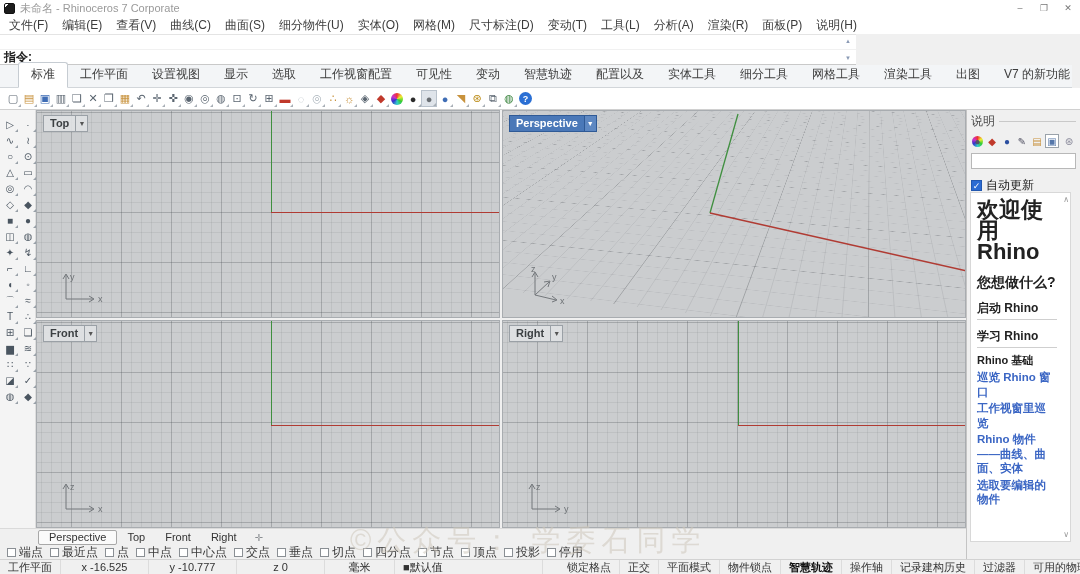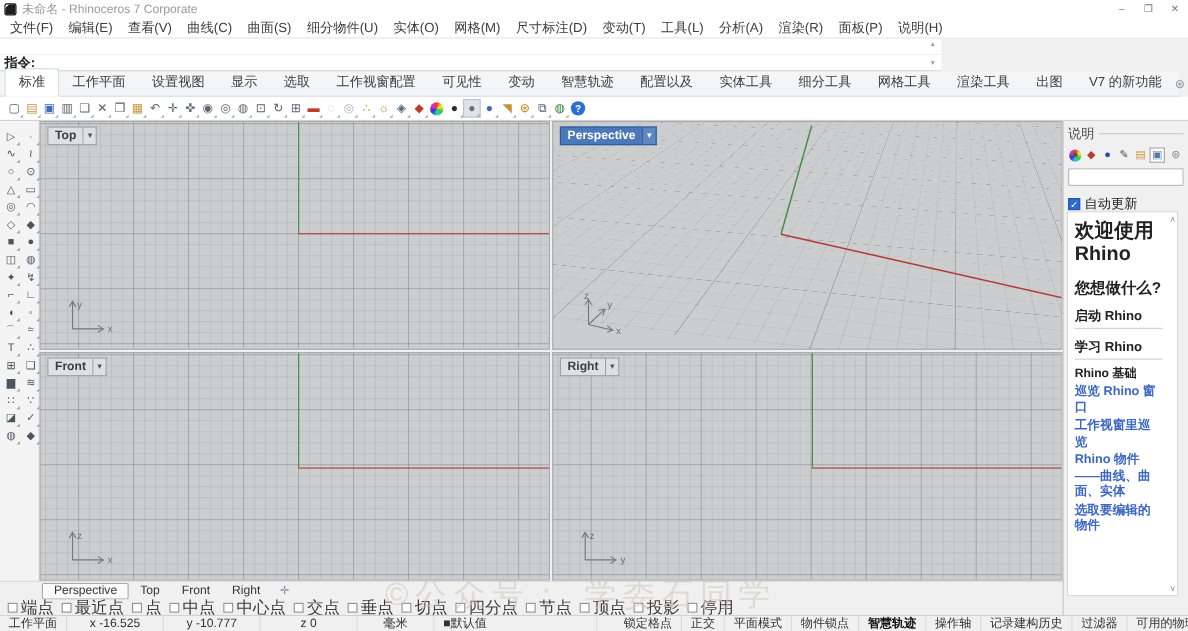--- a/index.html
+++ b/index.html
@@ -25,21 +25,21 @@
                  border-top:1px solid #e4e4e4; border-bottom:1px solid #c9c9c9; }
   .cmd-history { height:15px; border-bottom:1px solid #f1f1f1; }
   .cmd-line { font-size:12px; font-weight:bold; color:#222; padding:0 0 0 4px; line-height:15px; }
   .cmd-scroll { position:absolute; right:3px; top:3px; bottom:3px; width:10px; display:flex;
                 flex-direction:column; justify-content:space-between; align-items:center;
                 color:#8a9ab5; font-size:6px; }
 
   
   #tabrow { position:absolute; left:0; top:65px; width:1072px; height:23px; background:#f3f5f7;
             border-bottom:1px solid #d2d6da; display:flex; align-items:flex-end;
-            padding-left:4px; font-size:12px; color:#3c3c3c; }
+            padding-left:18px; font-size:12px; color:#3c3c3c; }
   .tab { padding:3px 12px 4px; white-space:nowrap; }
   .tab.active { background:#fff; border:1px solid #c6ccd2; border-bottom:1px solid #fff;
                 border-radius:3px 3px 0 0; margin-bottom:-1px; }
   #tab-gear { margin-left:auto; margin-right:8px; align-self:center; color:#8a9099; font-size:11px; }
 
   
   #toolbar { position:absolute; left:0; top:88px; width:1080px; height:22px; background:#fff;
              border-bottom:1px solid #d0d0d0; display:flex; align-items:center; padding-left:5px; }
   .ticon { width:16px; height:17px; display:flex; align-items:center; justify-content:center;
            font-size:11px; color:#5a6570; position:relative; }
@@ -112,21 +112,21 @@
   
   #bottomtabs { position:absolute; left:0; top:528px; width:966px; height:17px; background:#f0f0f0;
                 border-top:1px solid #dadada; display:flex; align-items:center;
                 font-size:11px; color:#333; padding-left:38px; }
   .vtab { padding:0 10px; line-height:13px; }
   .vtab.active { background:#fafafa; border:1px solid #a8a8a8; border-radius:2px; }
   #vt-move { margin-left:8px; color:#8b8f93; font-size:10px; }
 
   
   #snaprow { position:absolute; left:0; top:545px; width:966px; height:14px; background:#f0f0f0;
-             display:flex; align-items:center; font-size:15px; color:#3a3a3a;
+             display:flex; align-items:center; font-size:12px; color:#3a3a3a;
              padding-left:7px; gap:7px; }
   .snap { display:flex; align-items:center; gap:3px; white-space:nowrap; }
   .snap .cb { width:9px; height:9px; border:1px solid #8a8f94; background:#fff; }
 
   
   #statusbar { position:absolute; left:0; top:559px; width:1080px; height:15px; background:#f0f0f0;
                border-top:1px solid #d2d2d2; display:flex; align-items:center;
                font-size:11px; color:#333; }
   .cell { padding:0 8px; border-right:1px solid #dcdcdc; white-space:nowrap; line-height:14px; }
   .cell.num { min-width:88px; text-align:center; }
@@ -149,21 +149,21 @@
   .pt.gearend { margin-left:auto; color:#889; }
   .panel-search { height:16px; background:#fff; border:1px solid #b8b8b8; margin-top:5px; }
   .panel-check { display:flex; align-items:center; gap:4px; margin-top:8px; color:#222; }
   .cbx { width:11px; height:11px; background:#2b6bd3; border:1px solid #2258b0; color:#fff;
          font-size:9px; line-height:10px; text-align:center; }
   .panel-content { position:absolute; left:3px; right:9px; top:82px; bottom:17px; background:#fff;
                    border:1px solid #d8d8d8; padding:4px 13px 4px 6px; overflow:hidden; }
   .scr { position:absolute; right:1px; color:#999; font-size:8px; }
   .scr.up { top:2px; } .scr.dn { bottom:2px; }
   .hc { color:#222; }
-  .hc.h1 { font-size:18px; font-weight:bold; line-height:21px; margin:2px 0 12px; }
+  .hc.h1 { font-size:22px; font-weight:bold; line-height:21px; margin:2px 0 12px; }
   .hc.h2 { font-size:14px; font-weight:bold; margin:8px 0 6px; }
   .hc.h3 { font-size:12px; font-weight:bold; margin:8px 0 3px; border-bottom:1px solid #cfcfcf;
            padding-bottom:2px; }
   .hc.b  { font-weight:bold; font-size:11px; margin:5px 0 2px; }
   .hc.link { color:#3b66c4; font-size:11.5px; line-height:14.5px; margin:2px 0; }
   .ind1 { margin-left:7px;font-weight:bold; }
 
   
   #watermark { position:absolute; left:350px; top:521px; z-index:40; pointer-events:none;
                font-size:29px; letter-spacing:6px; color:#cfc8bc; opacity:.55; white-space:nowrap; }

